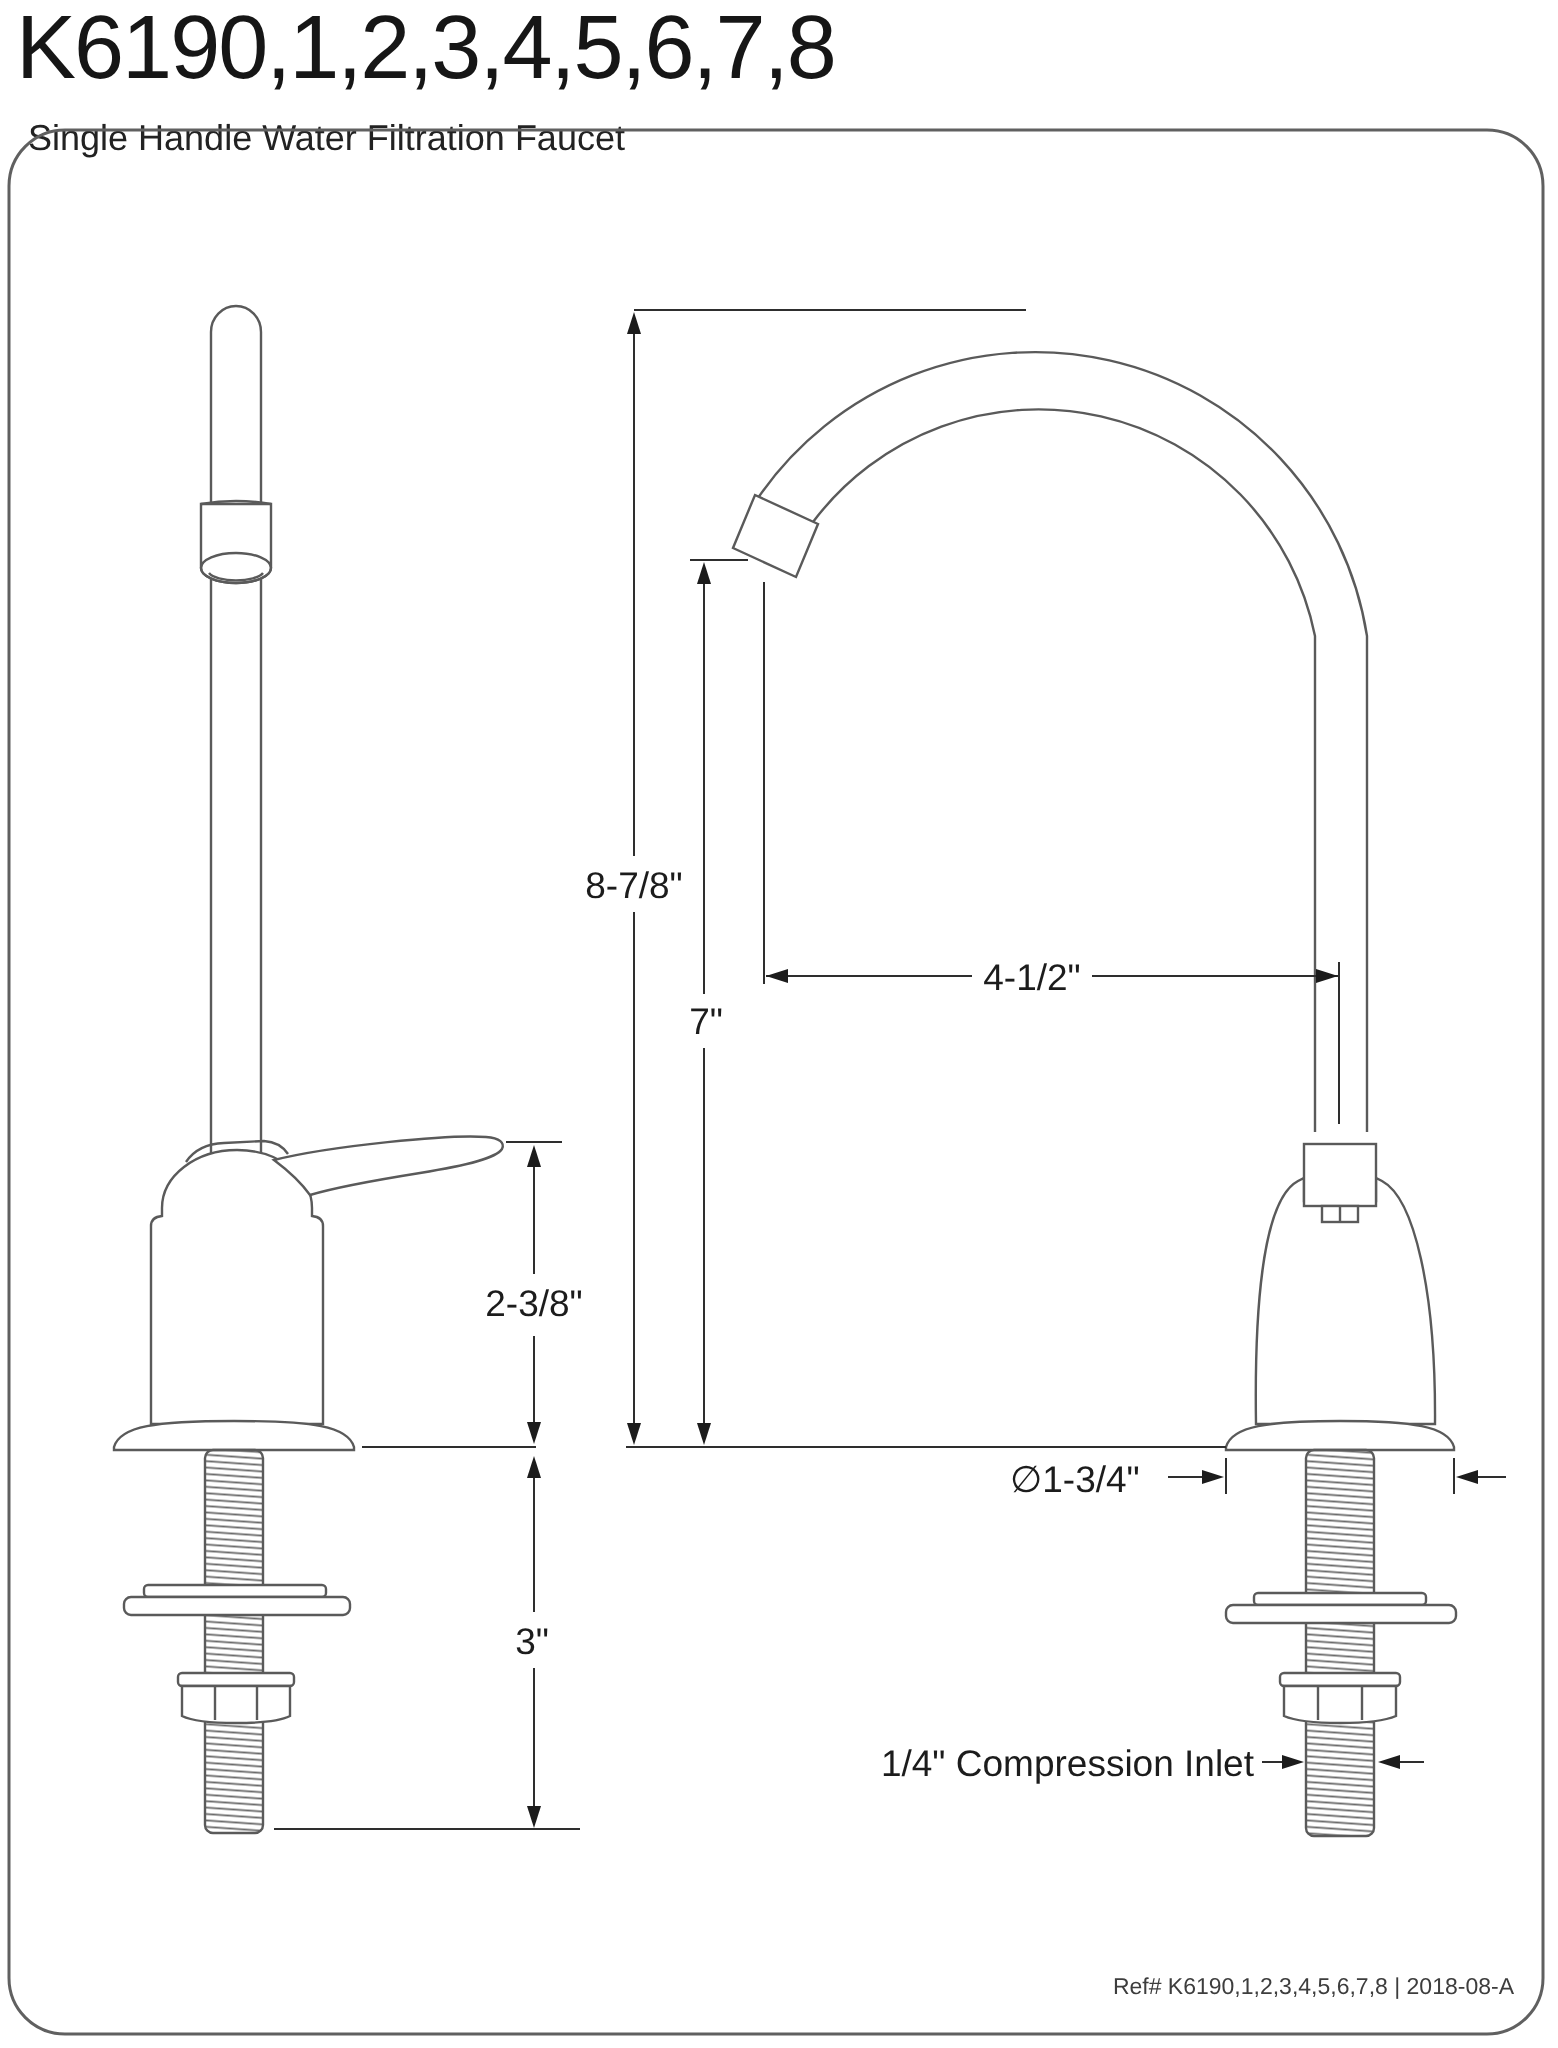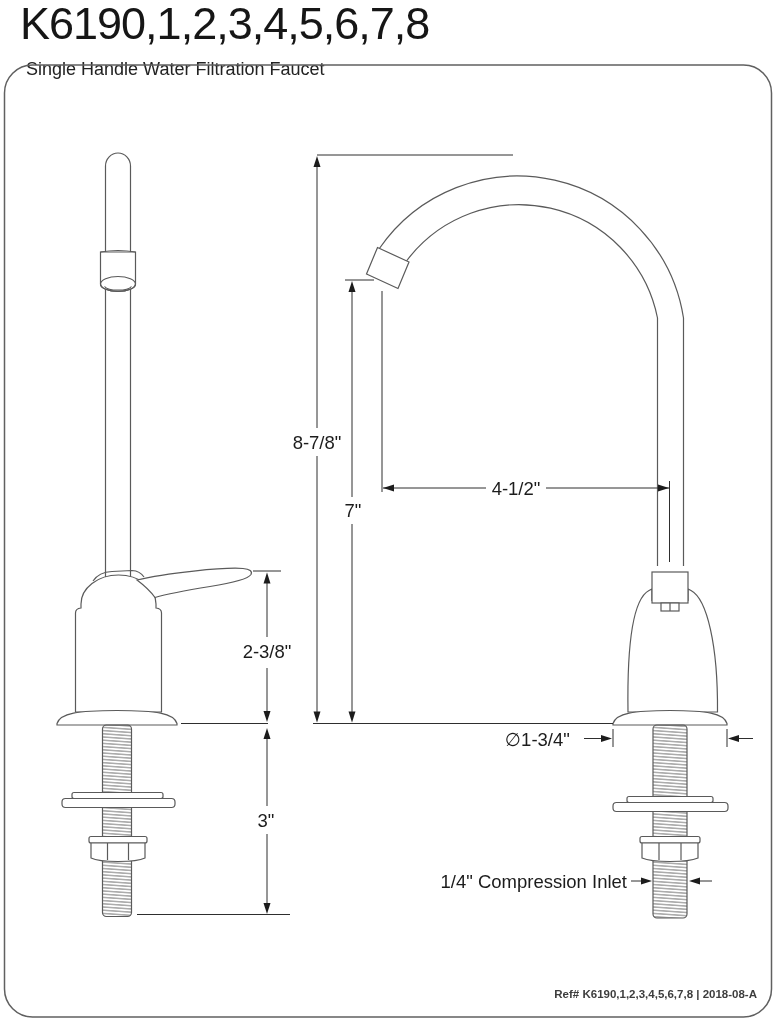--- a/index.html
+++ b/index.html
@@ -4,21 +4,21 @@
 <style>
   html,body{margin:0;padding:0;background:#fff;}
   .page{
     position:relative;
     width:779px;height:1024px;
     background:#fff;
     font-family:"Liberation Sans","DejaVu Sans",sans-serif;
     color:#111;
     overflow:hidden;
   }
-  .title-block{position:absolute;left:20px;top:0;}
+  .title-block{position:absolute;left:8px;top:0;}
   .main-title{
     font-size:45px;
     font-weight:400;
     letter-spacing:-1px;
     line-height:48px;
     color:#161616;
     white-space:nowrap;
   }
   .sub-title{
     font-size:18px;
@@ -30,21 +30,20 @@
     white-space:nowrap;
   }
   .drawing-svg{position:absolute;left:0;top:0;}
   .ref-text{
     position:absolute;
     right:22px;
     top:988px;
     font-size:11.5px;
     color:#3d3d3d;
     white-space:nowrap;
-    font-weight:bold;
   }
   svg text{
     font-family:"Liberation Sans","DejaVu Sans",sans-serif;
     font-size:18.5px;
     fill:#1c1c1c;
   }
   .part{stroke:#5a5a5a;stroke-width:1.2;fill:none;}
   .partw{stroke:#5a5a5a;stroke-width:1.2;fill:#fff;}
   .dim{stroke:#2e2e2e;stroke-width:1;fill:none;}
   .arr{fill:#1c1c1c;stroke:none;}

